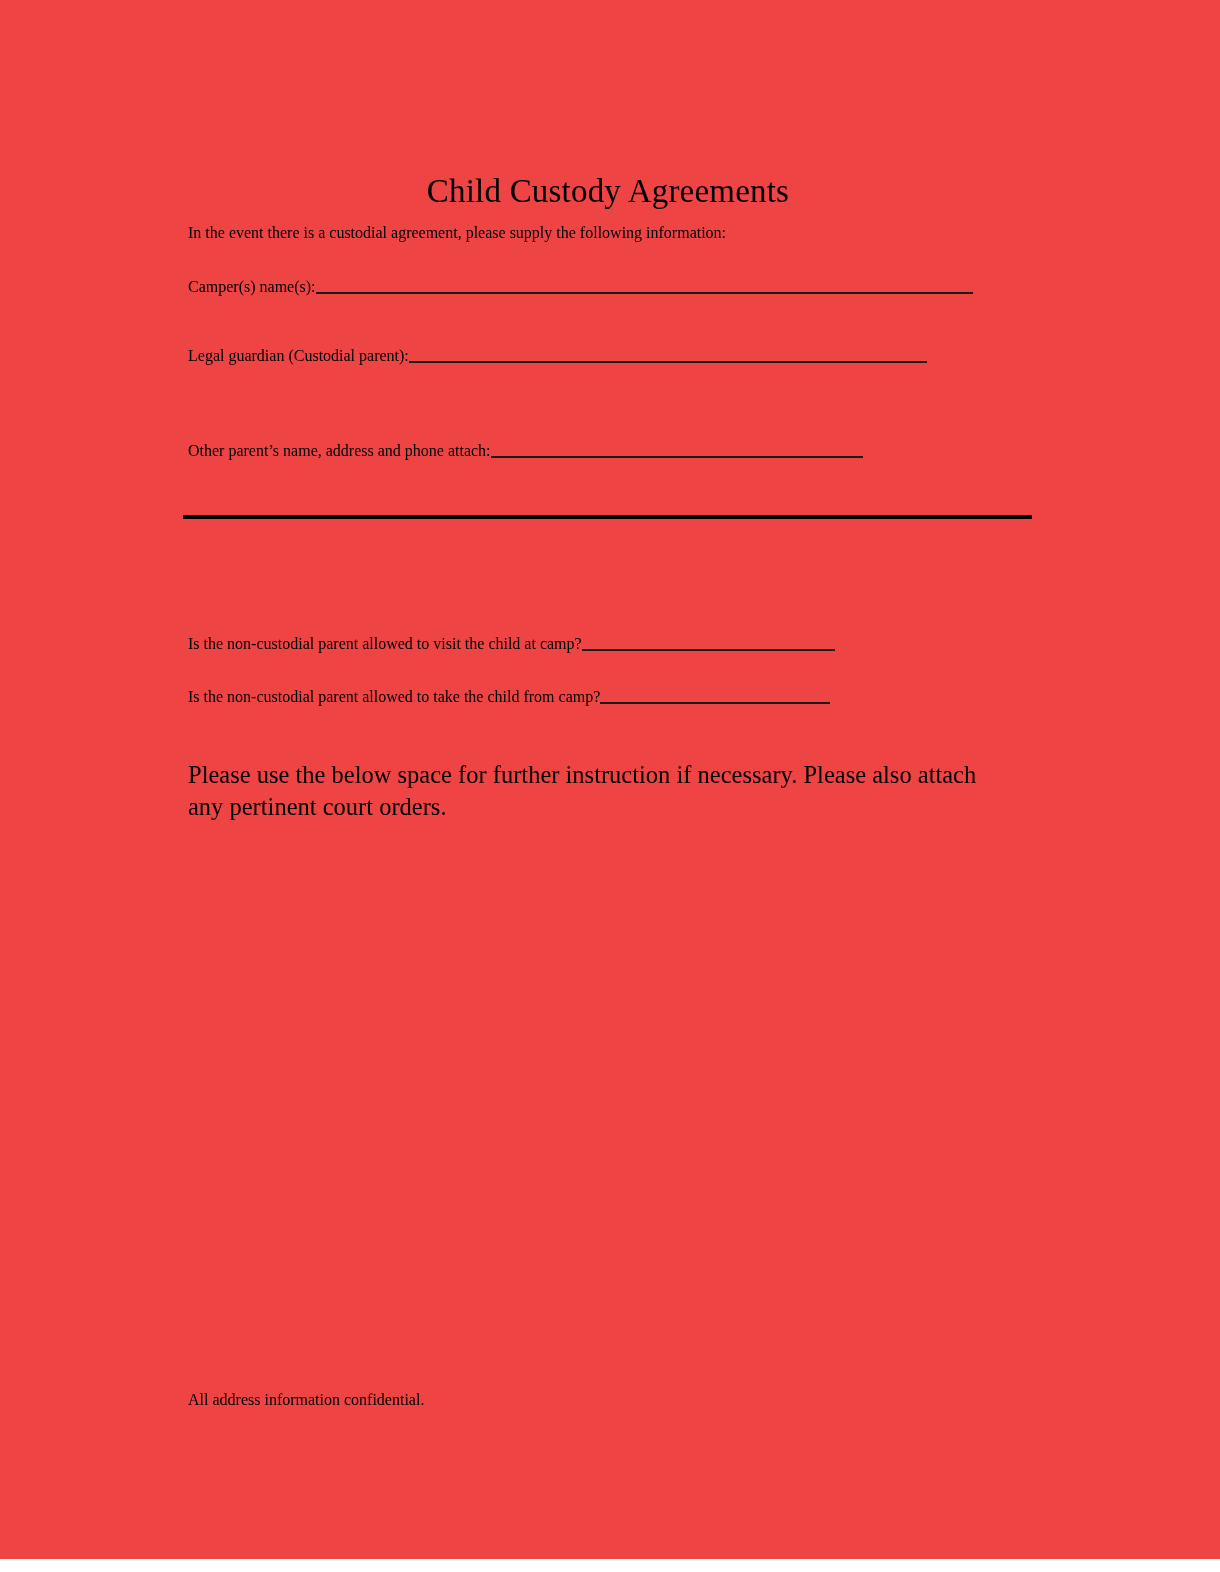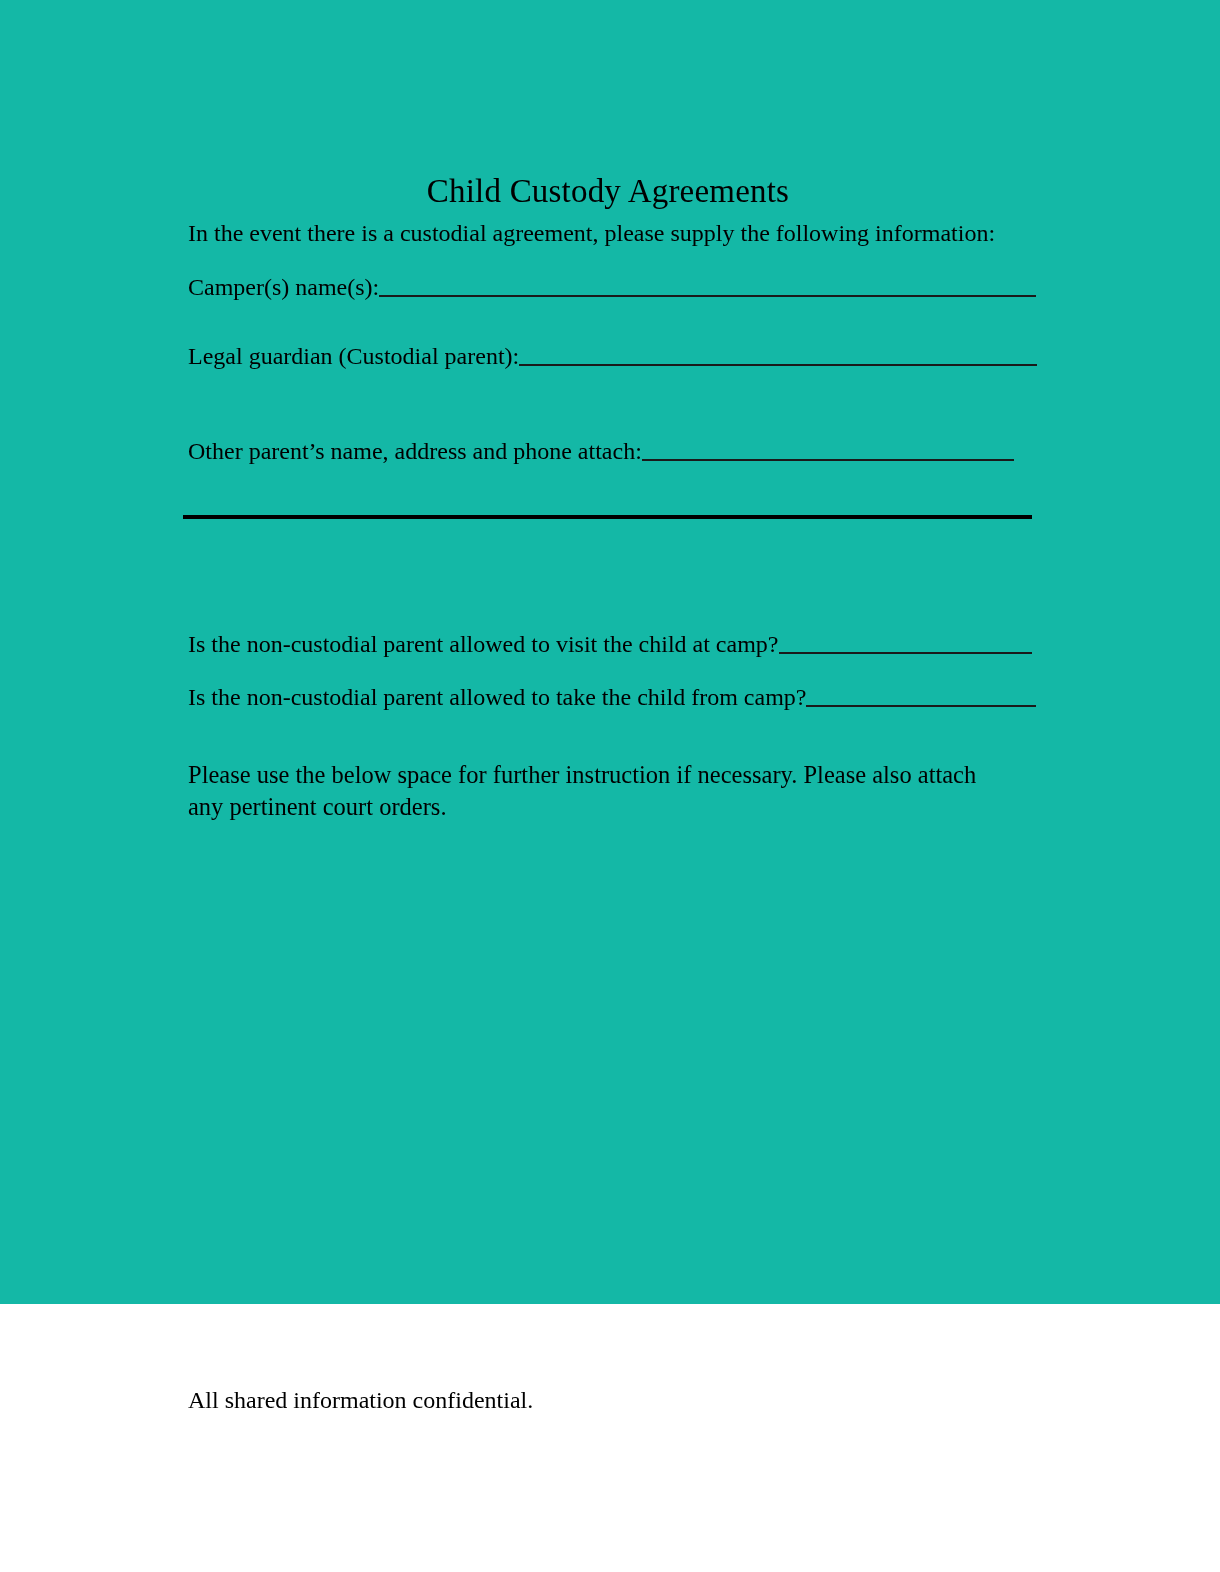--- a/index.html
+++ b/index.html
@@ -13,43 +13,43 @@
     position: relative;
     font-family: "Liberation Serif", "DejaVu Serif", serif;
     color: #000000;
     overflow: hidden;
   }
 
   .page {
     position: absolute;
     left: 0; top: 0;
     width: 1220px;
-    height: 1304px;
-    background: #14b8a6;
+    height: 1559px;
+    background: #ef4444;
   }
 
   
   .doc-title {
     position: absolute;
     left: 188px;
     top: 149px;
     width: 840px;
     text-align: center;
     font-size: 33px;
     line-height: 40px;
     letter-spacing: 0.2px;
     font-weight: 400;
     white-space: nowrap;
   }
 
   
   .line {
     position: absolute;
     left: 188px;
-    font-size: 24px;
+    font-size: 16px;
     line-height: 32px;
     white-space: nowrap;
   }
 
   .para {
     position: absolute;
     left: 188px;
     font-size: 24.5px;
     line-height: 32px;
   }
@@ -113,15 +113,15 @@
   </div>
 
   <div class="line" style="top:681px;">
     <span class="label-text">Is the non-custodial parent allowed to take the child from camp?</span><span class="blank" style="width:230px;"></span>
   </div>
 
   <div class="para" style="top:735px; width:808px;margin-top:24px;">Please use the below space for further instruction if necessary.  Please also attach any pertinent court orders.</div>
 
   <div class="write-space"></div>
 
-  <div class="line" style="top:1384px;">All shared information confidential.</div>
+  <div class="line" style="top:1384px;">All address information confidential.</div>
 
 </div>
 
 </body></html>

